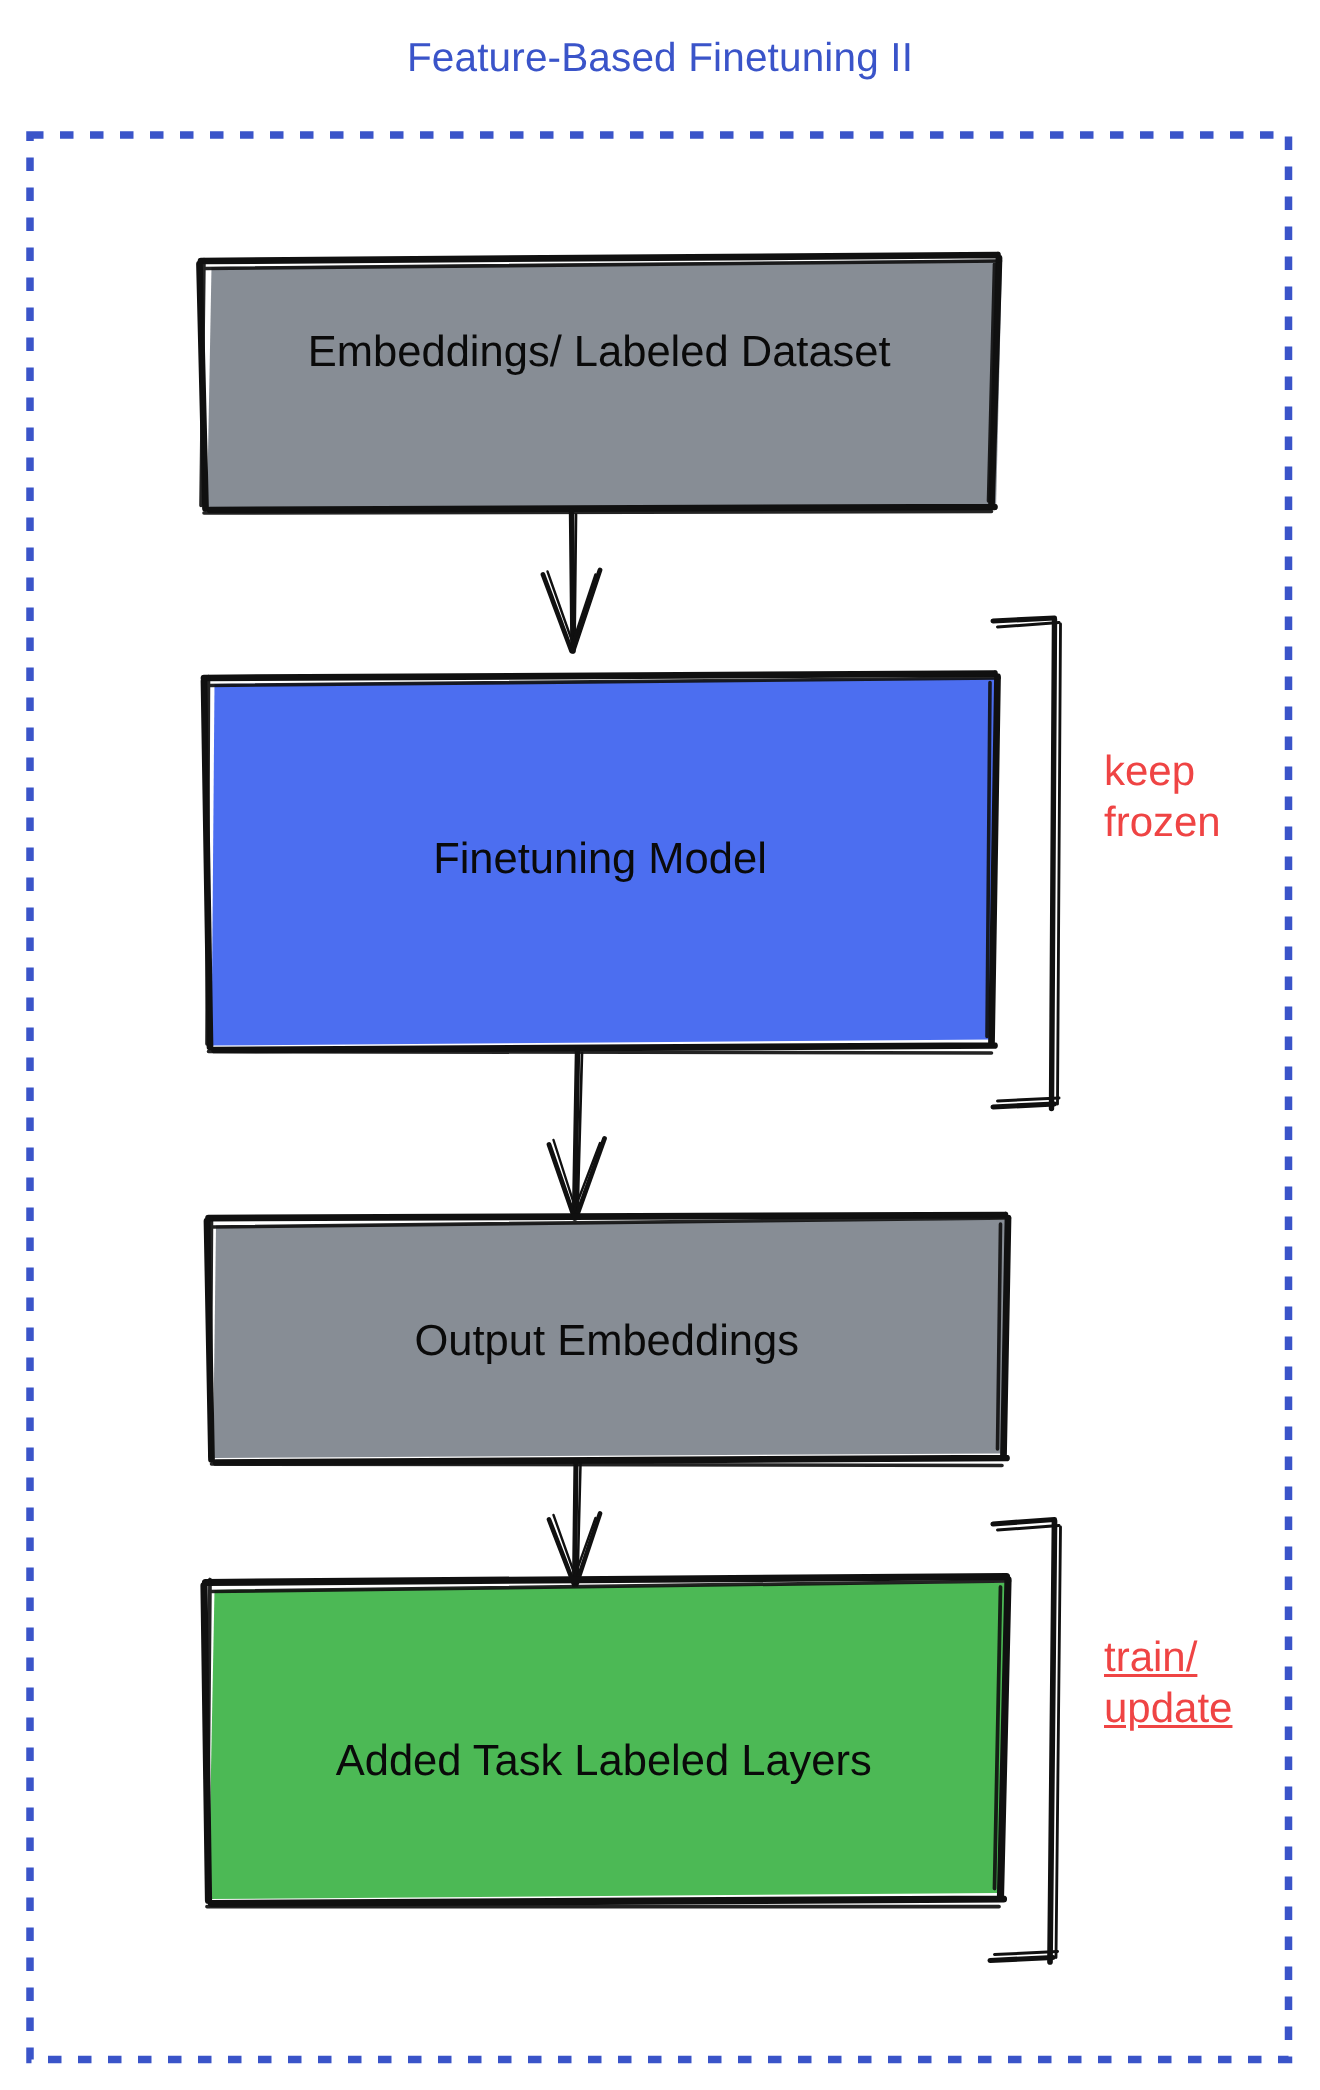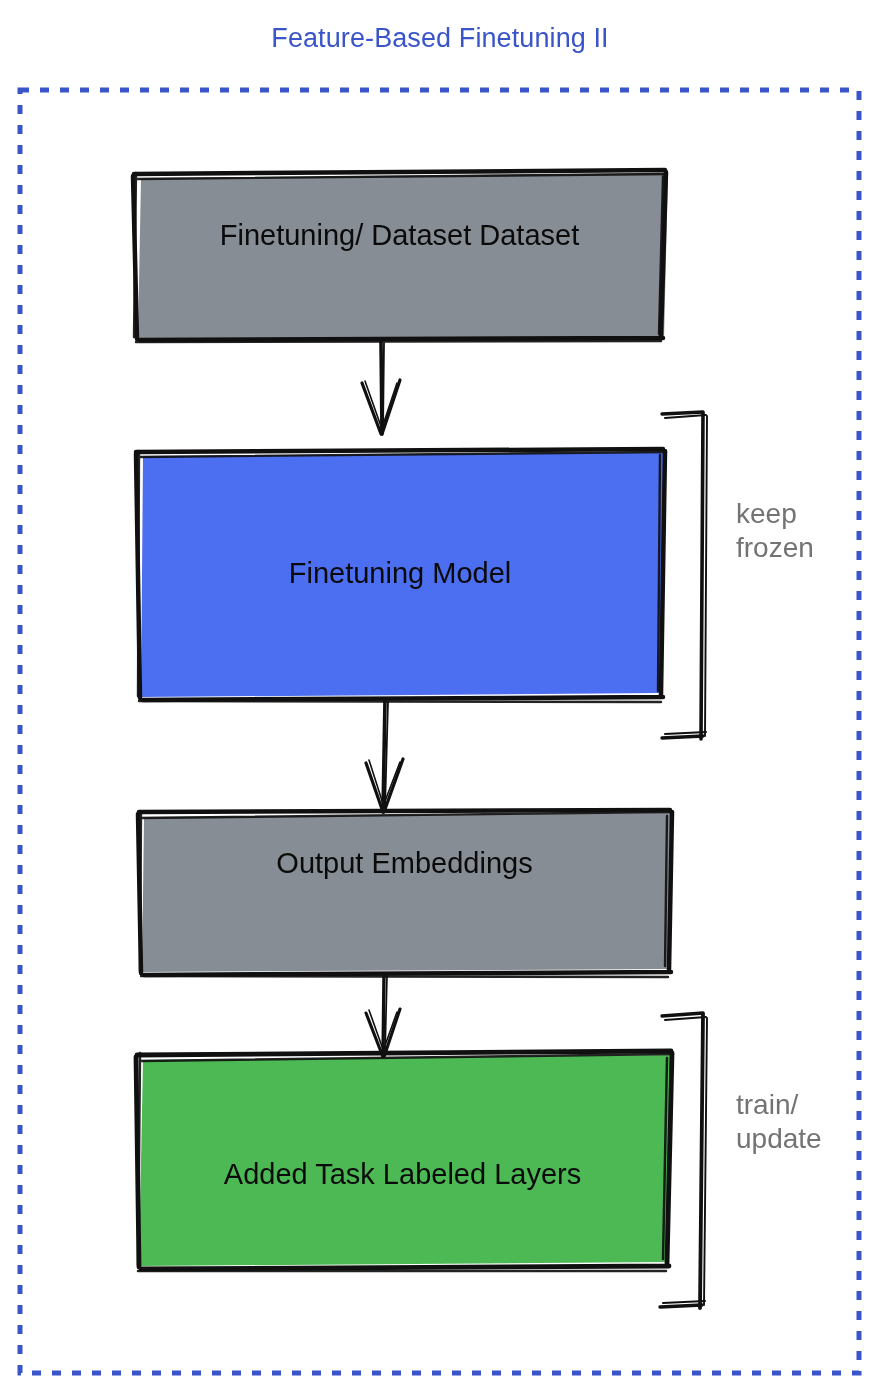--- a/index.html
+++ b/index.html
@@ -45,21 +45,21 @@
     color: #0a0a0a;
     text-align: center;
     white-space: nowrap;
     user-select: none;
   }
   .bracket-label {
     position: absolute;
     font-family: "Liberation Sans", sans-serif;
     font-size: 28px;
     line-height: 1.22;
-    color: #737373;
+    color: #ef4444;
     user-select: none;
     white-space: pre-line;
   }
 </style>
 </head>
 <body>
 
 <div id="stage">
 
   <div class="diagram-title">Feature-Based Finetuning II</div>
@@ -135,27 +135,27 @@
     <g>
       <path d="M662 1016 L703 1013" fill="none" stroke="#101010" stroke-width="3.4" stroke-linecap="round"></path>
       <path d="M665 1020 L706 1017" fill="none" stroke="#101010" stroke-width="2" stroke-linecap="round"></path>
       <path d="M703 1014 L700 1308" fill="none" stroke="#101010" stroke-width="3.8" stroke-linecap="round"></path>
       <path d="M707 1018 L704 1305" fill="none" stroke="#101010" stroke-width="1.9" stroke-linecap="round"></path>
       <path d="M660 1307 L702 1305" fill="none" stroke="#101010" stroke-width="3.4" stroke-linecap="round"></path>
       <path d="M663 1303 L705 1301" fill="none" stroke="#101010" stroke-width="2" stroke-linecap="round"></path>
     </g>
   </svg>
 
-  <div class="node-label" style="left:133px; top:219px; width:533px;">Finetuning/ Dataset Dataset</div>
+  <div class="node-label" style="left:133px; top:219px; width:533px;">Embeddings/ Labeled Dataset</div>
 
   <div class="node-label" style="left:136px; top:557px; width:528px;">Finetuning Model</div>
 
-  <div class="node-label" style="left:138px; top:847px; width:533px;">Output Embeddings</div>
+  <div class="node-label" style="left:138px; top:878px; width:533px;">Output Embeddings</div>
 
   <div class="node-label" style="left:136px; top:1158px; width:533px;">Added Task Labeled Layers</div>
 
   <div class="bracket-label" style="left:736px; top:497px;">keep
 frozen</div>
 
-  <div class="bracket-label" style="left:736px; top:1088px;">train/
+  <div class="bracket-label" style="left:736px; top:1088px;text-decoration:underline;">train/
 update</div>
 
 </div>
 
 </body></html>

